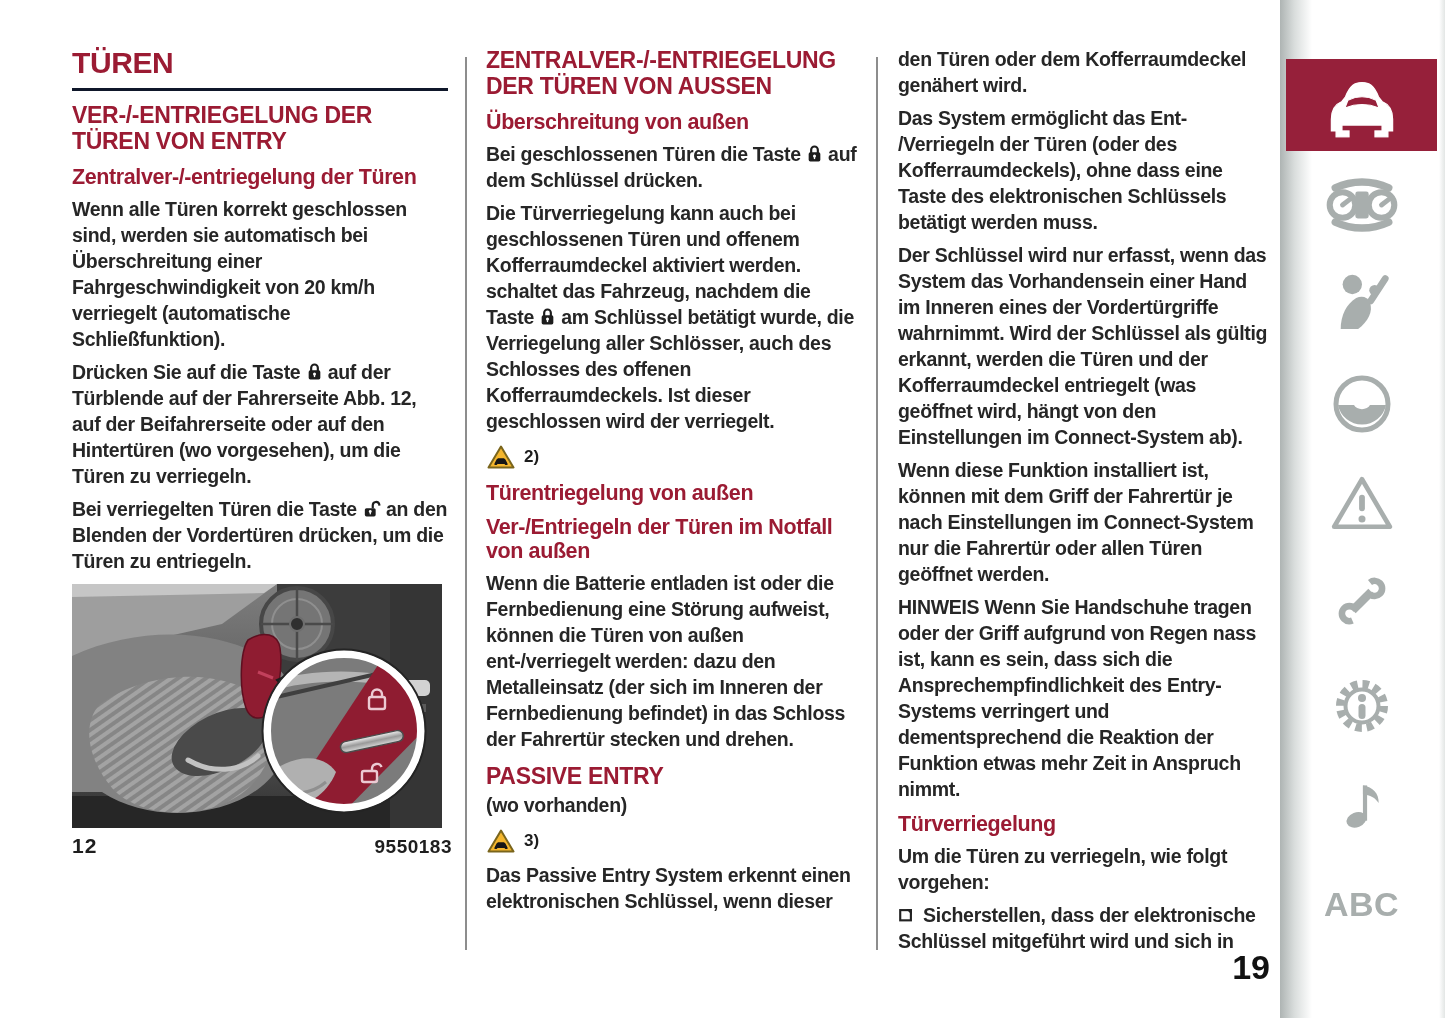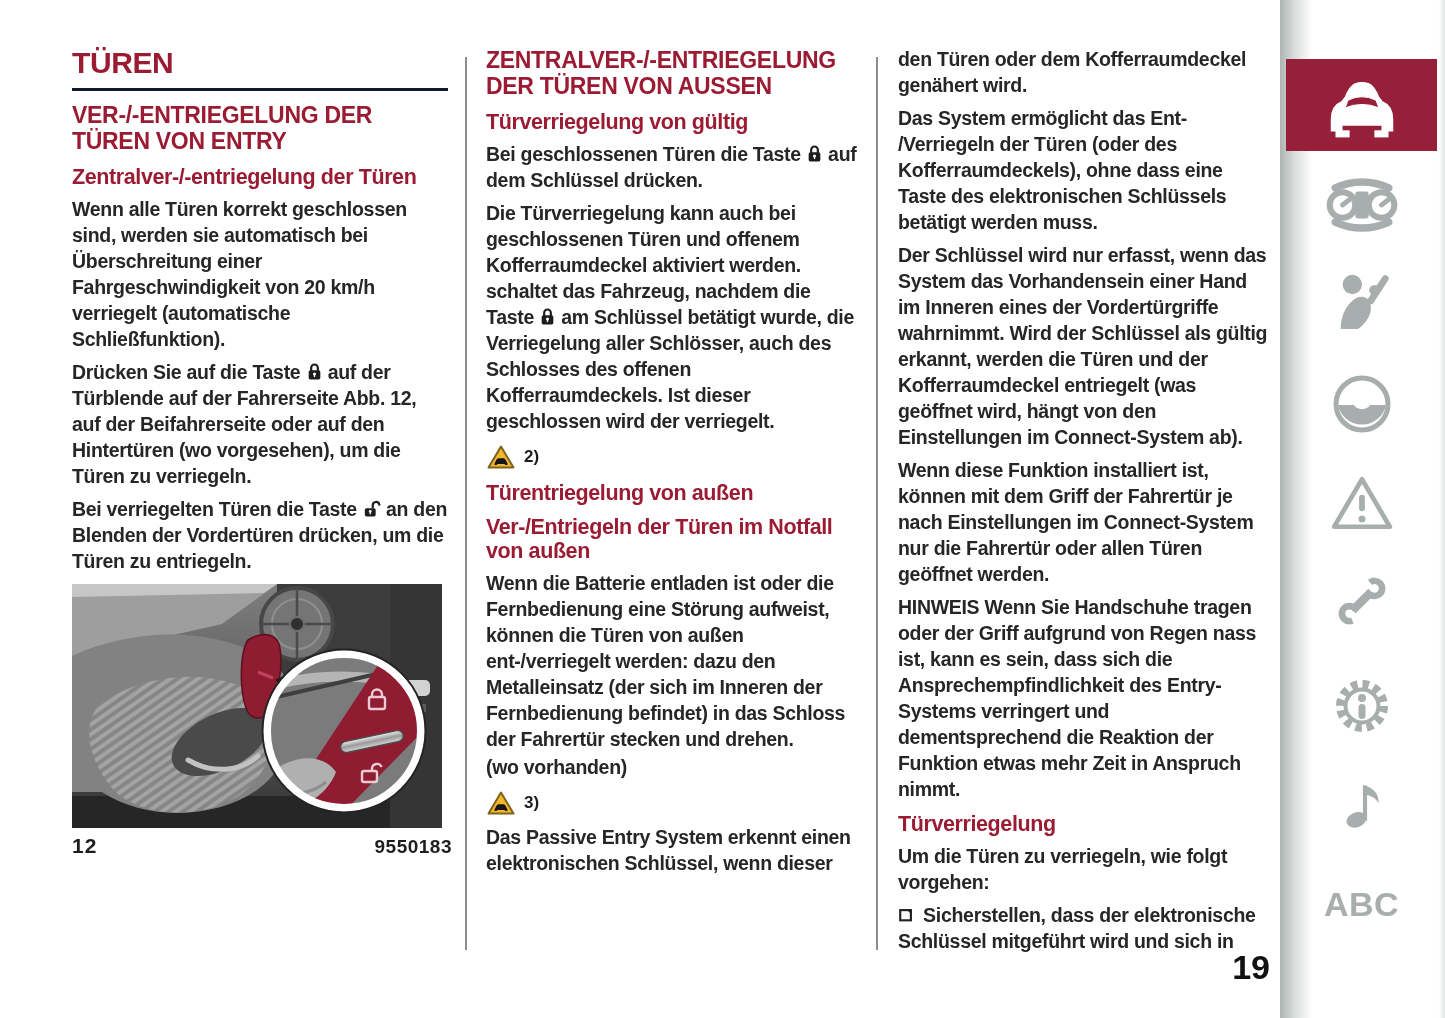--- a/index.html
+++ b/index.html
@@ -216,36 +216,37 @@
       </svg>
       <div class="fig-caption">
         <span class="fig-num">12</span>
         <span class="fig-code">9550183</span>
       </div>
     </div>
   </div>
 
   <div class="col col-mid">
     <div class="h-caps first">ZENTRALVER-/-ENTRIEGELUNG DER TÜREN VON AUSSEN</div>
-    <div class="h-sub">Türverriegelung von gültig</div>
+    <div class="h-sub">Überschreitung von außen</div>
     <p class="body">Bei geschlossenen Türen die Taste <svg width="17" height="20" class="ic ic-lock-closed">
           <use href="#sym-lock-closed"></use>
         </svg> auf dem Schlüssel drücken.</p>
     <p class="body">Die Türverriegelung kann auch bei geschlossenen Türen und offenem Kofferraumdeckel aktiviert werden. schaltet das Fahrzeug, nachdem die Taste <svg width="17" height="20" class="ic ic-lock-closed">
           <use href="#sym-lock-closed"></use>
         </svg> am Schlüssel betätigt wurde, die Verriegelung aller Schlösser, auch des Schlosses des offenen Kofferraumdeckels. Ist dieser geschlossen wird der verriegelt.</p>
     <div class="warn-row">
       <svg class="ic" width="30" height="27">
           <use href="#sym-warning-car"></use>
         </svg>
       <span class="warn-label">2)</span>
     </div>
     <div class="h-sub">Türentriegelung von außen</div>
     <div class="h-sub">Ver-/Entriegeln der Türen im Notfall von außen</div>
     <p class="body">Wenn die Batterie entladen ist oder die Fernbedienung eine Störung aufweist, können die Türen von außen ent-/verriegelt werden: dazu den Metalleinsatz (der sich im Inneren der Fernbedienung befindet) in das Schloss der Fahrertür stecken und drehen.</p>
+    <div class="h-caps">PASSIVE ENTRY</div>
     <p class="body" style="margin-top:2px">(wo vorhanden)</p>
     <div class="warn-row">
       <svg class="ic" width="30" height="27">
           <use href="#sym-warning-car"></use>
         </svg>
       <span class="warn-label">3)</span>
     </div>
     <p class="body">Das Passive Entry System erkennt einen elektronischen Schlüssel, wenn dieser</p>
   </div>
 

